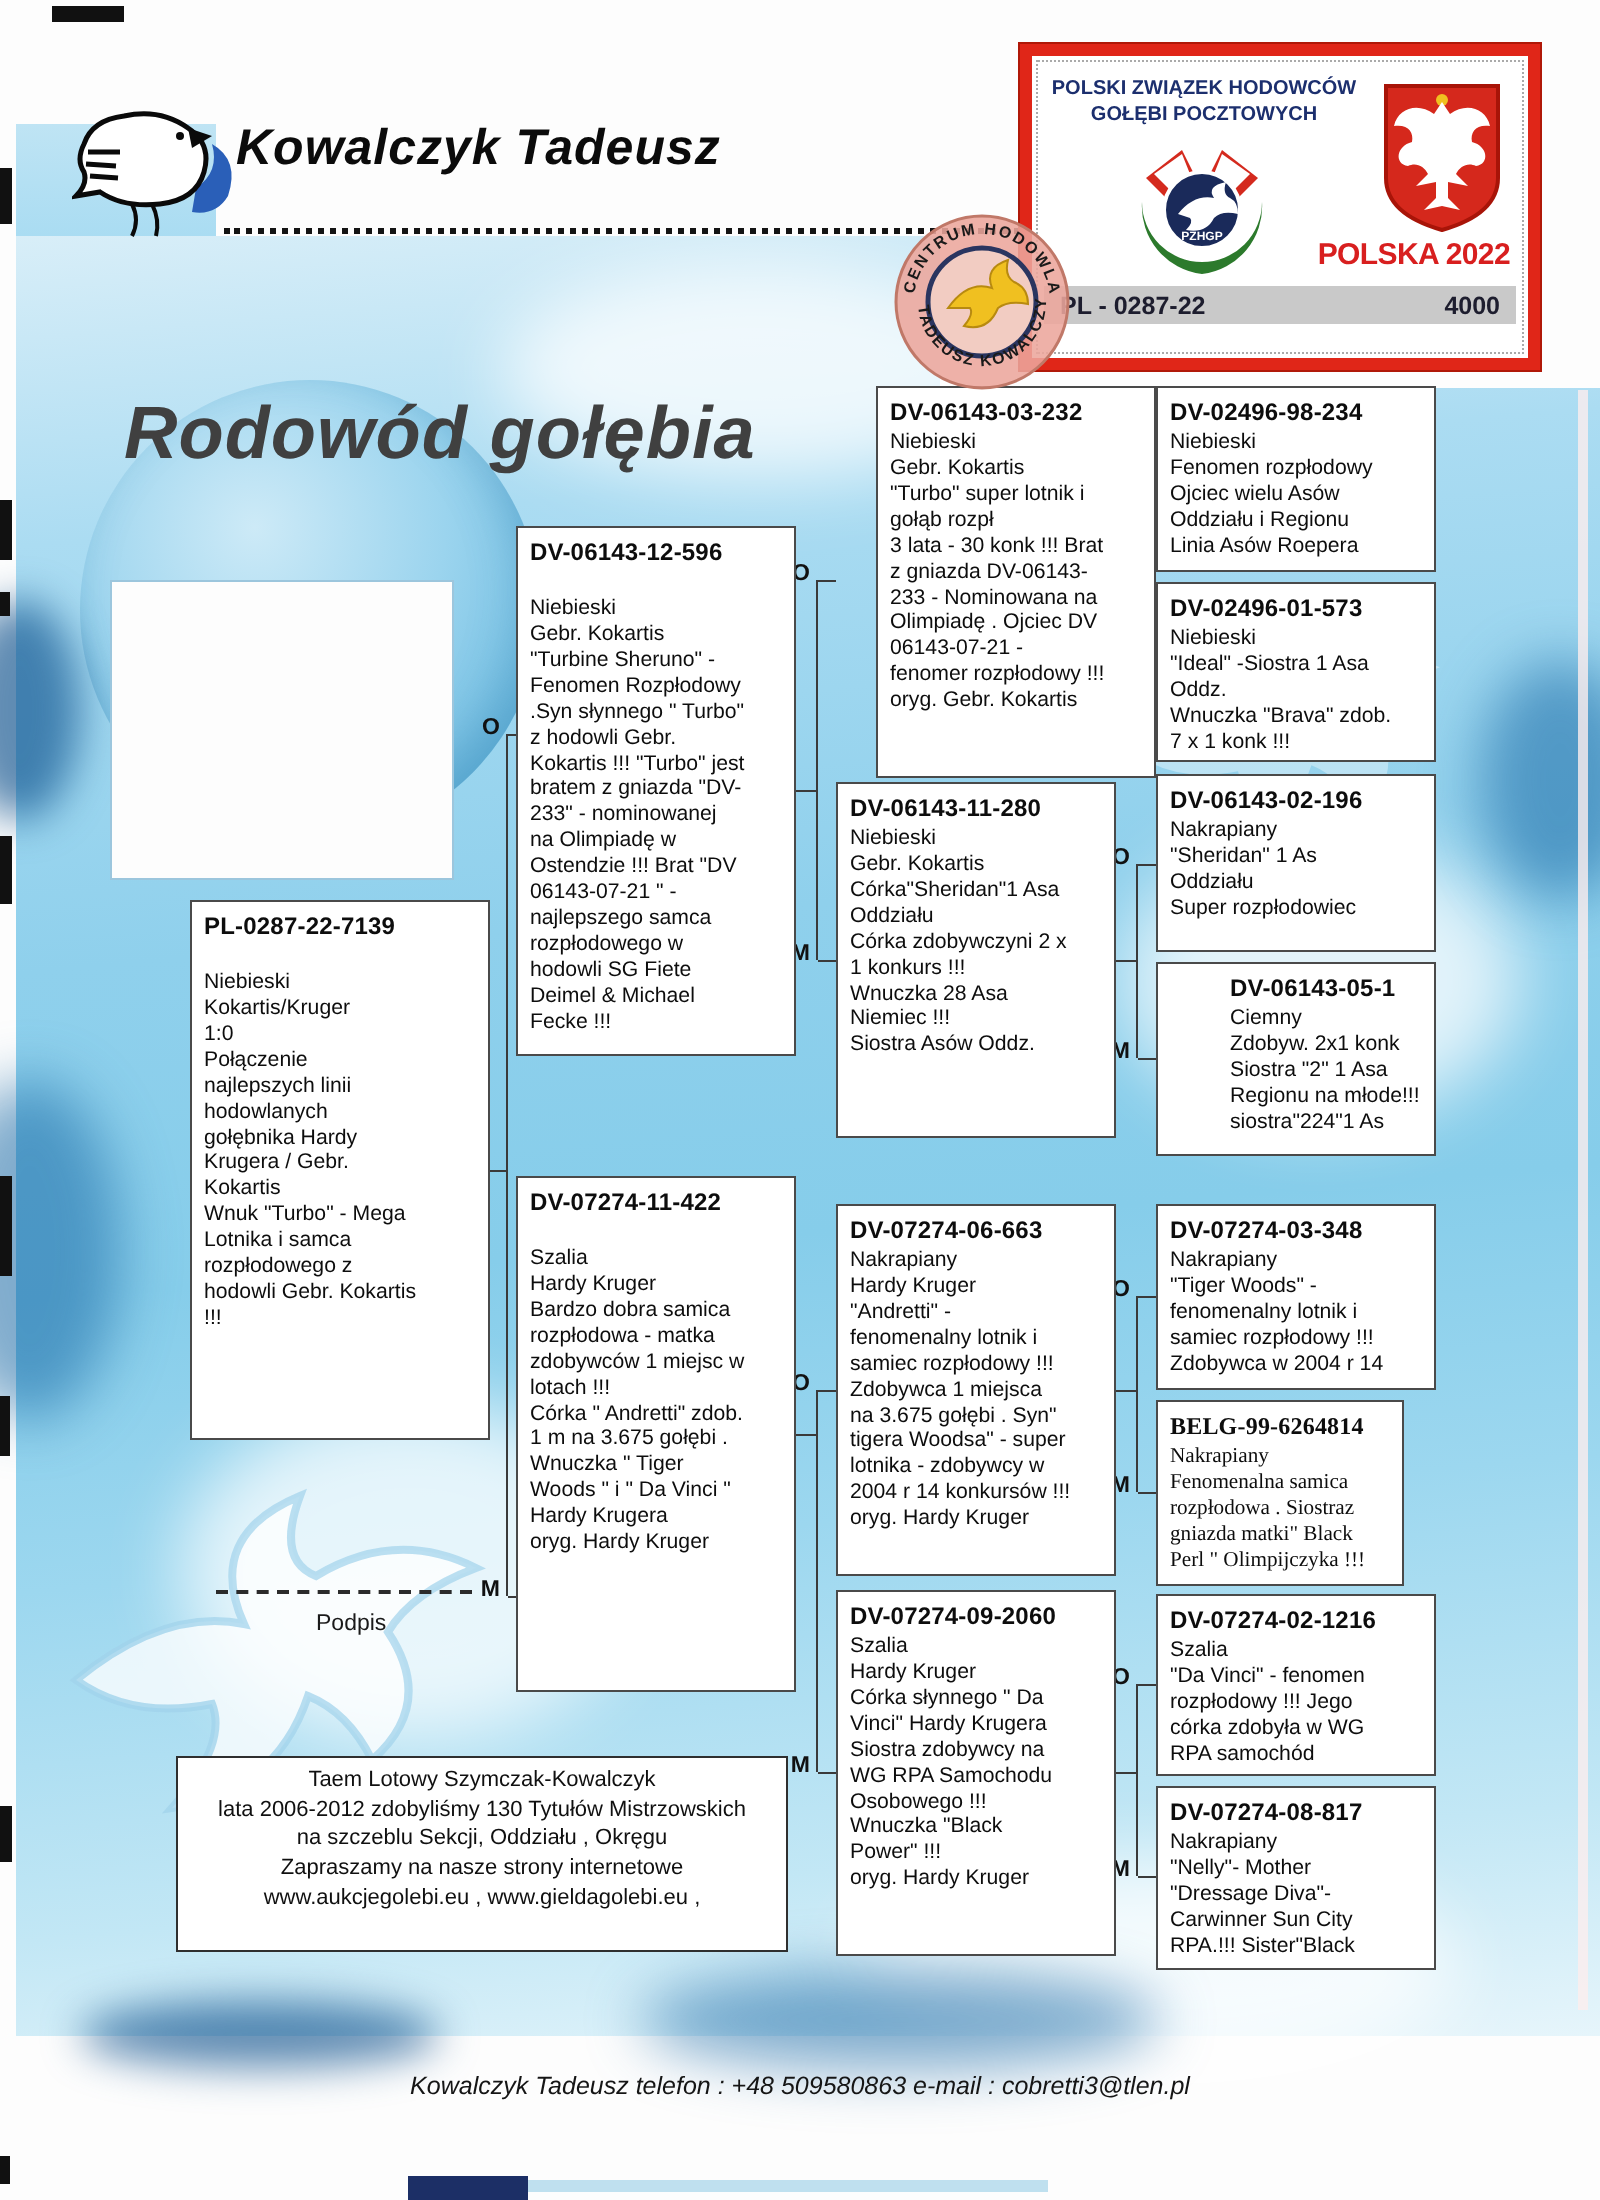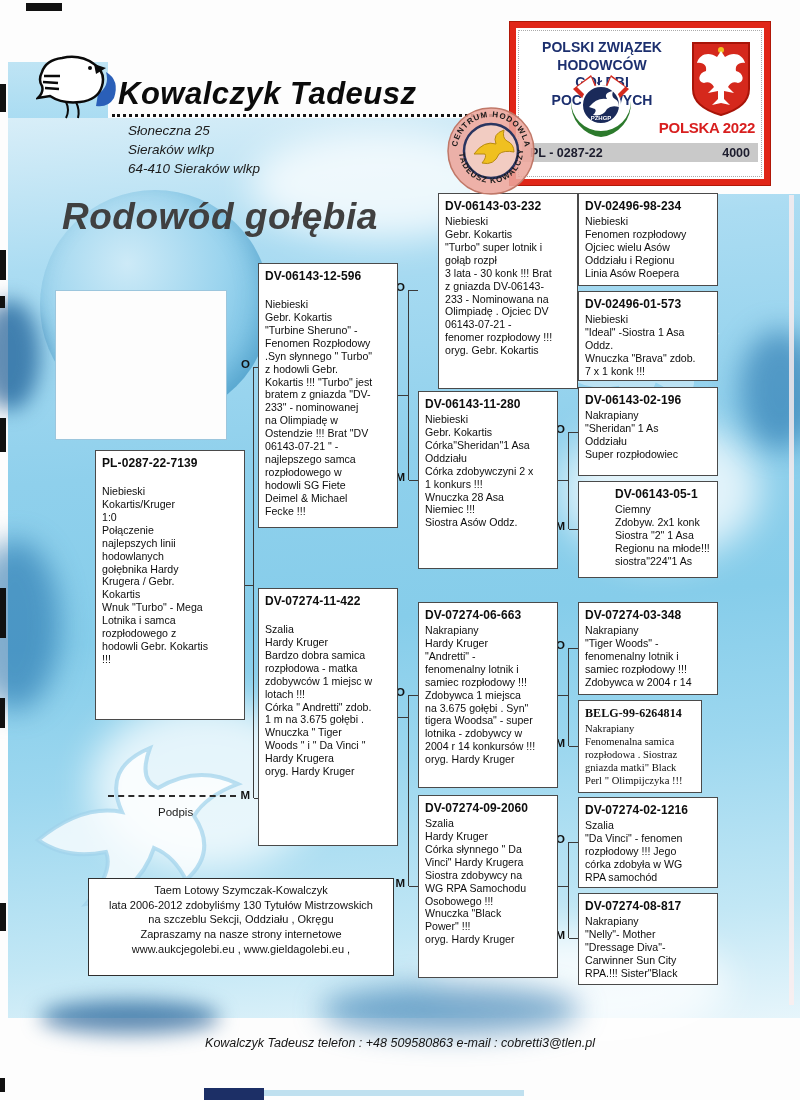--- a/index.html
+++ b/index.html
@@ -25,37 +25,37 @@
   .cloud { background:rgba(255,255,255,.75); filter:blur(18px); }
   .dark  { background:rgba(26,105,165,.55); filter:blur(14px); }
   .deep  { background:rgba(13,80,140,.65); filter:blur(10px); }
   .dove  { position:absolute; z-index:2; }
   .edge-strip { position:absolute; left:789px; top:195px; width:5px; height:810px; z-index:3; background:rgba(252,238,238,.8); }
   
   .scanmark { position:absolute; background:#111; z-index:9; }
   
   .logo { position:absolute; left:36px; top:50px; z-index:5; }
   .owner-name {
-    position:absolute; left:118px; top:76px; z-index:5;
-    font-size:31px; font-weight:bold; font-style:italic; color:#0b0b0b; letter-spacing:.5px;
+    position:absolute; left:118px; top:60px; z-index:5;
+    font-size:25px; font-weight:bold; font-style:italic; color:#0b0b0b; letter-spacing:.5px;
   }
   .dotline { position:absolute; left:112px; top:114px; width:656px; border-top:3px dotted #141414; z-index:4; }
   .address { position:absolute; left:128px; top:122px; z-index:5; font-style:italic; font-size:13.5px; color:#1c1c1c; line-height:1.4; }
   .doc-title {
     position:absolute; left:62px; top:196px; z-index:5;
     font-size:37px; font-weight:bold; font-style:italic; color:#404040; letter-spacing:.5px;
   }
   
   .card {
     position:absolute; left:510px; top:22px; width:260px; height:163px; z-index:6;
     background:#fff; border:6px solid #e02618; box-shadow:0 0 0 1px #b01808;
   }
   .card-inner { position:absolute; inset:2px; border:1px dotted #aaa; }
   .card-org { position:absolute; left:4px; top:8px; width:158px; text-align:center;
-    font-weight:bold; font-size:14px; color:#1c2f6e; line-height:1.25; }
+    font-weight:bold; font-size:10px; color:#1c2f6e; line-height:1.25; }
   .card-emblem { position:absolute; left:42px; top:36px; }
   .card-shield { position:absolute; right:10px; top:10px; }
   .card-polska { position:absolute; right:6px; top:88px; font-weight:800; font-size:15px; color:#d81f1f; letter-spacing:-.3px; }
   .card-graybar { position:absolute; left:3px; right:3px; top:112px; height:19px; background:#c9c9c9;
     display:flex; justify-content:space-between; align-items:center; padding:0 8px;
     font-weight:bold; font-size:12.5px; color:#1d1d2e; }
   .card-navybar { position:absolute; left:3px; right:3px; top:133px; height:19px; background:#222a5c;
     display:flex; justify-content:center; align-items:center;
     font-weight:bold; font-size:9.8px; color:#fff; letter-spacing:.3px; }
   .stamp { position:absolute; left:446px; top:106px; z-index:7; }
@@ -130,25 +130,20 @@
   <svg class="logo" width="88" height="74" viewBox="0 0 88 74">
     <path d="M62 44 Q74 36 70 22 Q84 30 78 48 Q72 58 60 56 Z" fill="#2a5fb8"></path>
     <path d="M6 22 Q10 10 26 8 Q44 4 58 14 Q70 22 66 36 Q62 50 44 52 Q26 54 14 46 L2 48 Q8 42 6 36 Q2 30 6 22 Z" fill="#fff" stroke="#0a0a0a" stroke-width="2.5"></path>
     <path d="M58 14 L70 18 L60 24" fill="#0a0a0a"></path>
     <circle cx="54" cy="18" r="2" fill="#0a0a0a"></circle>
     <path d="M8 26 L24 26 M7 32 L22 33 M9 38 L23 39" stroke="#0a0a0a" stroke-width="2.5" fill="none"></path>
     <path d="M30 52 Q34 60 30 68 M40 52 Q44 60 42 68" stroke="#0a0a0a" stroke-width="2" fill="none"></path>
   </svg>
   <div class="owner-name">Kowalczyk Tadeusz</div>
   <div class="dotline"></div>
-  <div class="address">
-    <div>Słoneczna 25</div>
-    <div>Sieraków wlkp</div>
-    <div>64-410 Sieraków wlkp</div>
-  </div>
   <div class="doc-title">Rodowód gołębia</div>
 
   <div class="card">
     <div class="card-inner">
       <div class="card-org">
         <div>POLSKI ZWIĄZEK HODOWCÓW</div>
         <div>GOŁĘBI POCZTOWYCH</div>
       </div>
 
       <svg class="card-emblem" width="80" height="74" viewBox="0 0 80 74">

